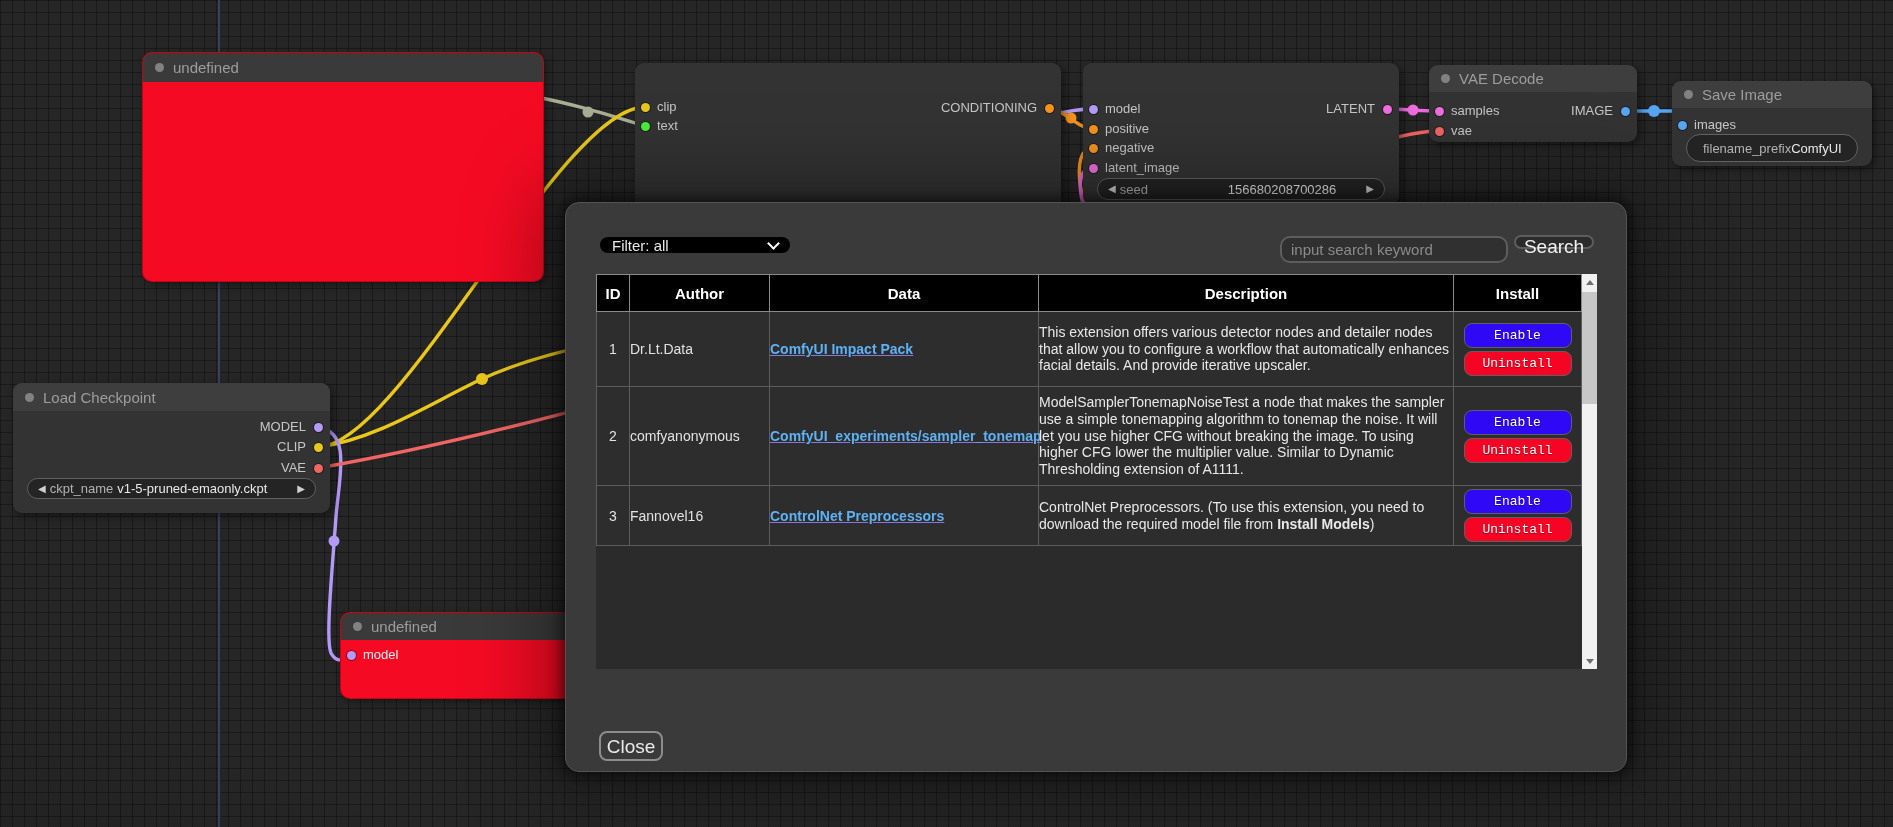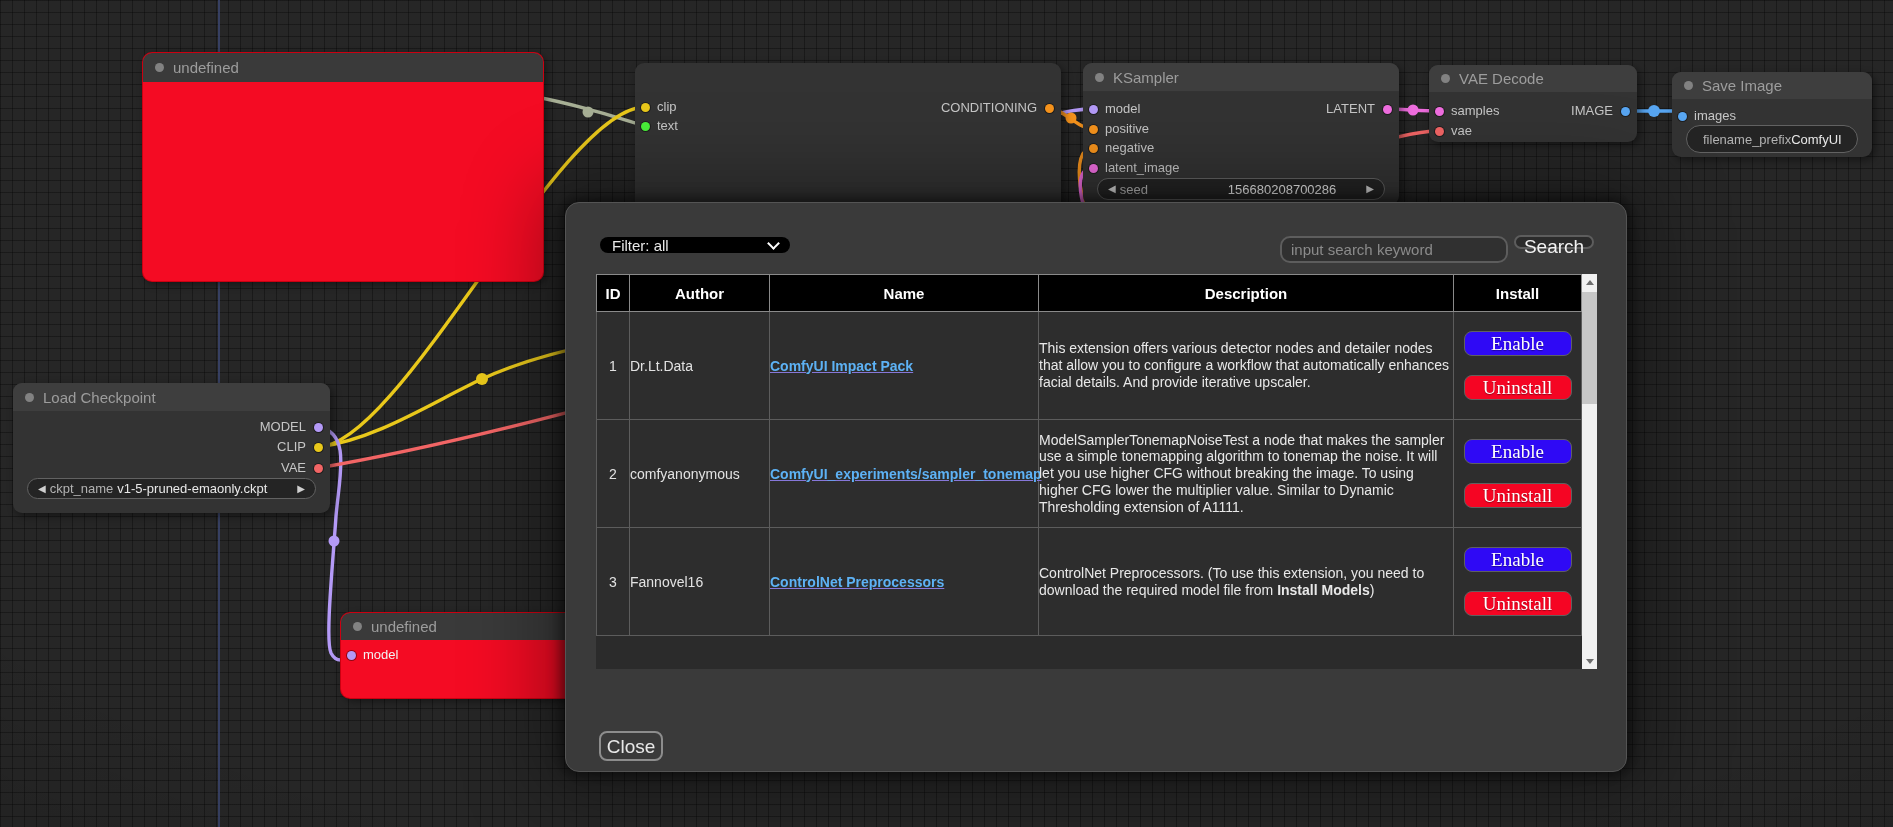--- a/index.html
+++ b/index.html
@@ -62,23 +62,23 @@
   table.ext{border-collapse:collapse;table-layout:fixed;width:985px;font-size:14px;color:#e2e2e2;}
   table.ext th{background:#000;color:#fff;font-weight:bold;font-size:15px;height:20px;
     border:1px solid #8a8a8a;padding:8px;}
   table.ext td{background:#2d2d2d;border:1px solid #5c5c5c;padding:0;vertical-align:middle;}
   td.c-id{text-align:center;}
   td.c-author{padding-left:7px;}
   td.c-name{padding-left:8px;}
   td.c-name a{font-weight:bold;text-decoration:underline;text-decoration-color:#8677d9;cursor:pointer;}
   td.c-desc{padding:3px 4px;font-size:14px;line-height:1.2;vertical-align:top;color:#e8e8e8;}
   td.c-install{text-align:center;}
-  .act-btn{display:block;width:108px;height:25px;margin:19px auto;border:1px solid #606060;
-    border-radius:8px;color:#fff;font-size:19px;line-height:1;cursor:pointer;
-    font-family:Liberation Serif, serif;text-shadow:0 1px 1px rgba(0,0,0,.4);padding:0;}
+  .act-btn{display:block;width:108px;height:25px;margin:3px auto;border:1px solid #606060;
+    border-radius:8px;color:#fff;font-size:13px;line-height:1;cursor:pointer;
+    font-family:Liberation Mono, monospace;text-shadow:0 1px 1px rgba(0,0,0,.4);padding:0;}
   .sb{position:absolute;left:986px;top:0;width:15px;height:395px;background:#f1f1f1;}
   .sb-up,.sb-down{position:absolute;left:0;width:15px;height:16px;display:flex;align-items:center;justify-content:center;cursor:pointer;}
   .sb-up{top:0;} .sb-down{bottom:0;}
   .tri-up{width:0;height:0;border-left:4px solid transparent;border-right:4px solid transparent;border-bottom:5px solid #6e6e6e;}
   .tri-down{width:0;height:0;border-left:4px solid transparent;border-right:4px solid transparent;border-top:5px solid #6e6e6e;}
   .sb-thumb{position:absolute;left:0;top:18px;width:15px;height:112px;background:#c7c7c7;cursor:pointer;}
   .close-btn{position:absolute;left:33px;top:528px;width:64px;height:30px;background:#3a3a3a;
     border:2px solid #8d8d8d;border-radius:8px;color:#e8e8e8;font-size:19px;line-height:1;
     font-family:"Liberation Sans",sans-serif;cursor:pointer;padding:0;}
 </style>
@@ -124,24 +124,20 @@
         <div class="slot in" style="top: 55px;">
           <span class="dot" style="background: rgb(74, 240, 58);"></span>
           <span class="lbl">text</span>
         </div>
         <div class="slot out" style="top: 37px; margin-left: 37px;">
           <span class="dot" style="background: rgb(247, 148, 29);"></span>
           <span class="lbl">CONDITIONING</span>
         </div>
       </div>
       <div class="node" style="left: 1083px; top: 63px; width: 316px; height: 142px;">
-        <div class="node-header" style="height: 28px;">
-          <span class="title-dot"></span>
-          <span class="node-title">KSampler</span>
-        </div>
         <div class="slot in" style="top: 38px;">
           <span class="dot" style="background: rgb(180, 154, 247);"></span>
           <span class="lbl">model</span>
         </div>
         <div class="slot in" style="top: 58px;">
           <span class="dot" style="background: rgb(247, 148, 29);"></span>
           <span class="lbl">positive</span>
         </div>
         <div class="slot in" style="top: 77px;">
           <span class="dot" style="background: rgb(247, 148, 29);"></span>
@@ -175,21 +171,21 @@
         </div>
         <div class="slot in" style="top: 58px;">
           <span class="dot" style="background: rgb(242, 101, 101);"></span>
           <span class="lbl">vae</span>
         </div>
         <div class="slot out" style="top: 38px;">
           <span class="dot" style="background: rgb(88, 166, 242);"></span>
           <span class="lbl">IMAGE</span>
         </div>
       </div>
-      <div class="node" style="left: 1672px; top: 72px; width: 200px; height: 85px;">
+      <div class="node" style="left: 1672px; top: 81px; width: 200px; height: 85px;">
         <div class="node-header" style="height: 27px;">
           <span class="title-dot"></span>
           <span class="node-title">Save Image</span>
         </div>
         <div class="slot in" style="top: 36px;">
           <span class="dot" style="background: rgb(88, 166, 242);"></span>
           <span class="lbl">images</span>
         </div>
         <div class="widget" style="top: 53px; height: 28px;">
           <span class="wlabel" style="padding-left: 16px;">filename_prefix</span>
@@ -250,21 +246,21 @@
             <col style="width:33px">
             <col style="width:140px">
             <col style="width:269px">
             <col style="width:415px">
             <col style="width:128px">
           </colgroup>
         <thead>
             <tr id="ext-head">
               <th>ID</th>
               <th>Author</th>
-              <th>Name</th>
+              <th>Data</th>
               <th>Description</th>
               <th>Install</th>
             </tr>
           </thead>
         <tbody id="ext-body">
             <tr style="height: 75px;">
               <td class="c-id">1</td>
               <td class="c-author">Dr.Lt.Data</td>
               <td class="c-name"><a style="color: rgb(93, 178, 245);">ComfyUI Impact Pack</a></td>
               <td class="c-desc"><span>This extension offers various detector nodes and detailer nodes that allow you to configure a workflow that automatically enhances facial details. And provide iterative upscaler.</span></td>

